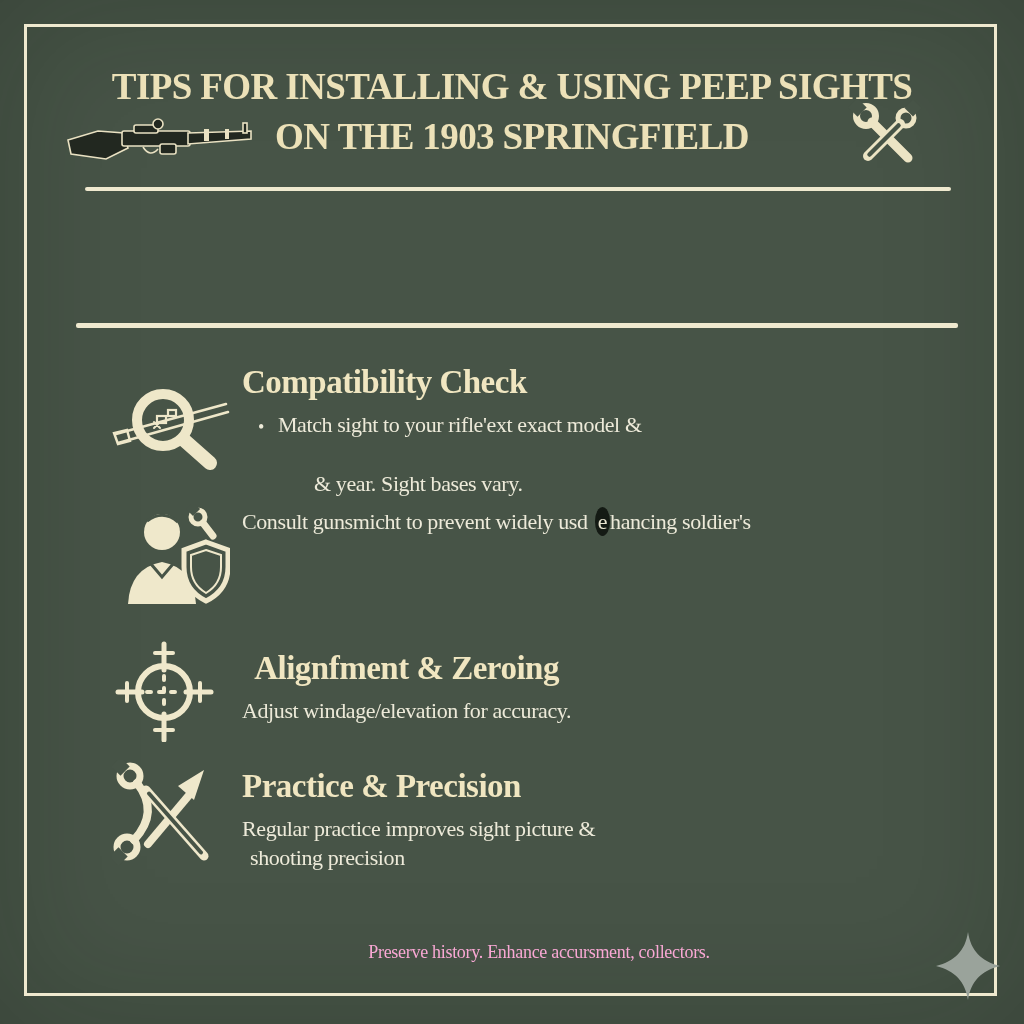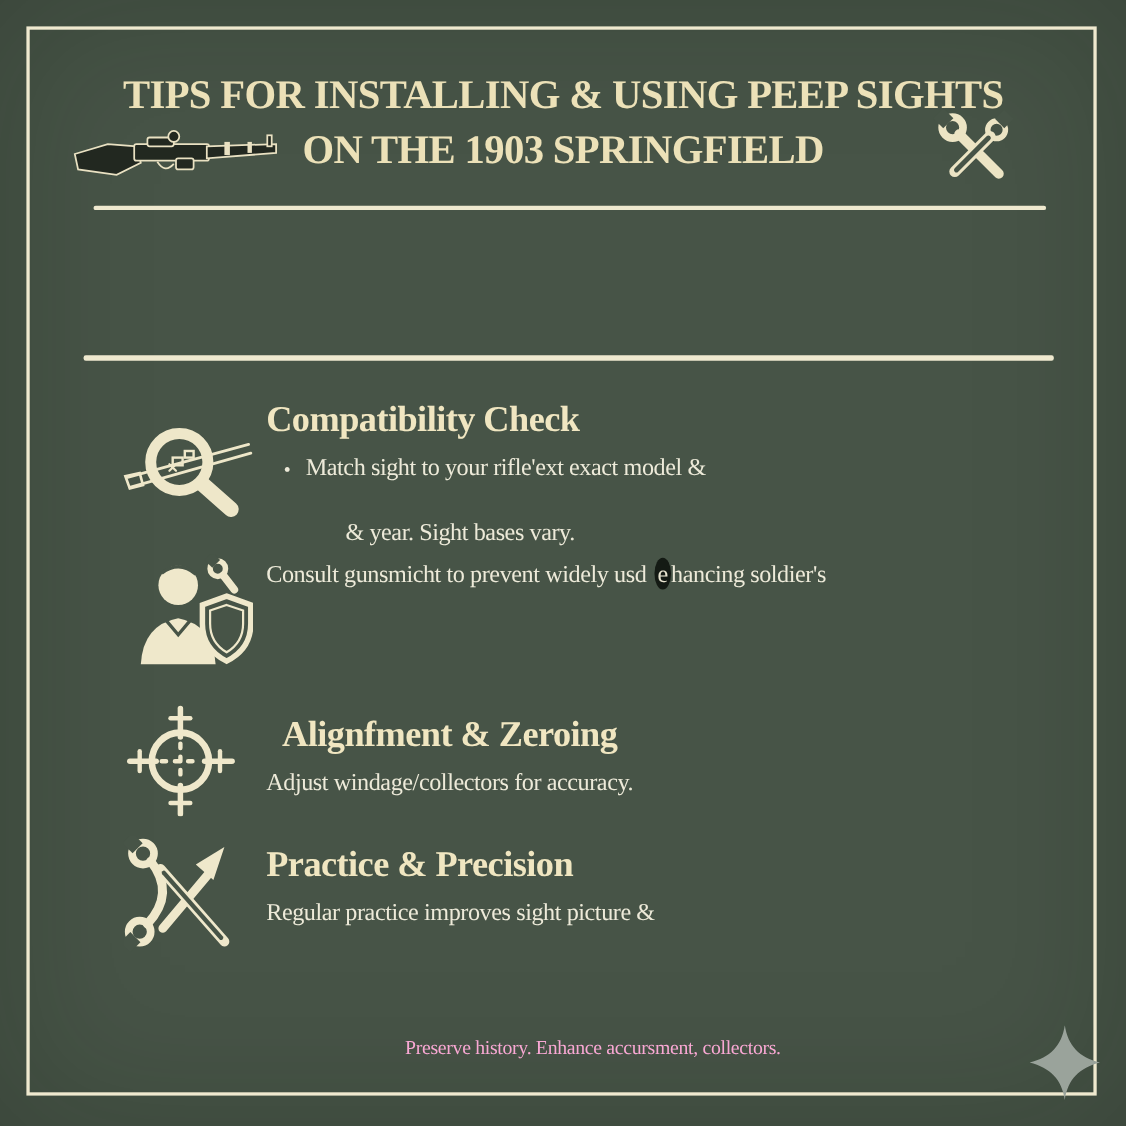--- a/index.html
+++ b/index.html
@@ -150,41 +150,42 @@
         <line x1="41" y1="90" x2="59" y2="90" stroke-width="4"></line>
         <line x1="13" y1="43" x2="13" y2="61" stroke-width="4"></line>
         <line x1="86" y1="43" x2="86" y2="61" stroke-width="4"></line>
         <line x1="50" y1="36" x2="50" y2="70" stroke-width="4" stroke-dasharray="4 8"></line>
         <line x1="33" y1="52" x2="67" y2="52" stroke-width="4" stroke-dasharray="4 8"></line>
       </g>
     </svg>
   </div>
   <div class="sec" style="top:650px;text-align:center;">
     <h2 class="sec-title">Alignfment &amp; Zeroing</h2>
-    <div class="sec-body">Adjust windage/collectors for accuracy.</div>
+    <div class="sec-body">Adjust windage/elevation for accuracy.</div>
   </div>
 
   <div class="icon-box" style="left:112px;top:760px;width:105px;height:105px;">
     <svg width="105" height="105" viewBox="0 0 105 105">
       <g fill="none" stroke="#efe8cb" stroke-linecap="round">
         <circle cx="18" cy="16" r="10" stroke-width="7"></circle>
         <circle cx="15" cy="87" r="10" stroke-width="7"></circle>
         <path d="M25 23 Q48 52 22 80" stroke-width="8"></path>
         <line x1="34" y1="30" x2="92" y2="96" stroke-width="9"></line>
         <line x1="36" y1="84" x2="78" y2="34" stroke-width="8"></line>
       </g>
       <rect x="2" y="0" width="13" height="13" fill="#475447" transform="rotate(45 8.5 6.5)"></rect>
       <rect x="0" y="90" width="13" height="13" fill="#475447" transform="rotate(-45 6.5 96.5)"></rect>
       <line x1="37" y1="33.5" x2="89" y2="92.5" stroke="#475447" stroke-width="4" stroke-linecap="round"></line>
       <polygon points="92,10 66,26 82,40" fill="#efe8cb"></polygon>
     </svg>
   </div>
   <div class="sec" style="top:768px;">
     <h2 class="sec-title">Practice &amp; Precision</h2>
     <div class="sec-body">Regular practice improves sight picture &amp;</div>
+    <div class="sec-body indent-sm">shooting precision</div>
   </div>
 
   <div class="footer">Preserve history. Enhance accursment, collectors.</div>
 
   <div class="icon-box" style="left:936px;top:932px;width:64px;height:68px;">
     <svg width="64" height="68" viewBox="0 0 64 68">
       <path d="M32 0 C35 19 45 29 64 34 C45 39 35 49 32 68 C29 49 19 39 0 34 C19 29 29 19 32 0 Z" fill="#9aa39b"></path>
     </svg>
   </div>
 

